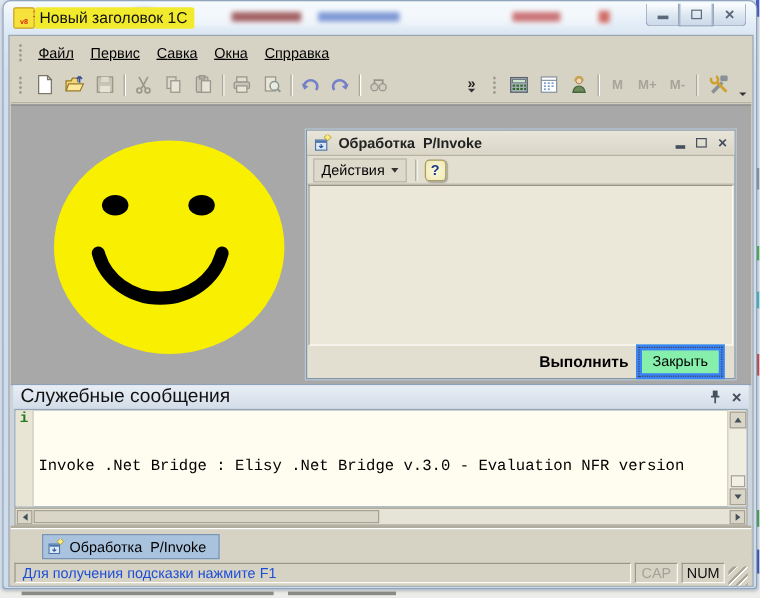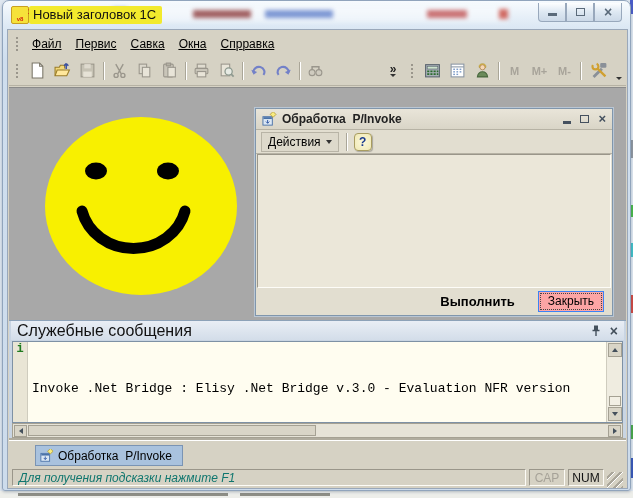--- a/index.html
+++ b/index.html
@@ -75,23 +75,23 @@
   .dlg-ctrls { margin-left:auto; display:flex; gap:9px; align-items:center; color:#44505e; font-weight:bold; }
   .dlg-min { width:8px; height:3px; background:#44505e; margin-top:7px; }
   .dlg-max { width:9px; height:8px; border:1.5px solid #44505e; }
   .dlg-close { font-size:13px; line-height:10px; }
   .dlg-toolbar { height:24px; display:flex; align-items:center; padding:0 5px; gap:4px; border-bottom:1px solid #b6b2a4; }
   .actions-btn { display:flex; align-items:center; gap:5px; padding:2px 6px; border:1px solid #b8b4a6; background:#ddd9cb; }
   .help-btn { width:18px; height:18px; border:1px solid #a89c60; border-radius:4px;
     background:radial-gradient(#fcf8da,#efe8b4); color:#1a3a8c; font-weight:bold; font-size:12px;
     display:flex; align-items:center; justify-content:center; box-shadow:1px 1px 1px rgba(0,0,0,.25); }
   .dlg-body { flex:1; background:#ebe7d9; border:1px solid; border-color:#9a968a #fdfcf7 #fdfcf7 #9a968a; margin:0 1px; }
-  .dlg-footer { height:27px; display:flex; align-items:center; justify-content:flex-end; gap:23px; padding:0 8px; }
+  .dlg-footer { height:27px; display:flex; align-items:center; justify-content:flex-end; gap:6px; padding:0 8px; }
   .exec-btn { font-weight:bold; font-size:13px; background:none; border:none; font-family:inherit; }
-  .close-btn { font-size:12px; font-family:inherit; background:#fca5a5; border:1px solid #3b82f6; outline:1px dotted #444; outline-offset:-3px; padding:2px 9px 3px; }
+  .close-btn { font-size:12px; font-family:inherit; background:#86efac; border:5px solid #3b82f6; outline:1px dotted #444; outline-offset:-3px; padding:2px 9px 3px; }
 
   
   .msg-panel { position:absolute; left:1px; top:290px; right:1px; height:120px;
     background:#c9d5e3; border-top:1px solid #8da2b8; padding:0 2px; }
   .msg-header { height:19px; display:flex; align-items:center; padding:0 6px;
     background:linear-gradient(#e9eef5,#d3dde9); }
   .msg-title { font-size:16px; color:#111; }
   .msg-hbtns { margin-left:auto; display:flex; gap:8px; align-items:center; color:#44505c; }
   .msg-close { font-weight:bold; font-size:14px; line-height:12px; }
   .msg-box { position:absolute; left:3px; right:3px; top:20px; bottom:17px;
@@ -114,21 +114,21 @@
   
   .tabbar { position:absolute; left:1px; top:410px; right:1px; height:27px; background:#d6d2c4;
     border-top:1px solid #fff; box-shadow:0 -2px 0 #b0ac9e; display:flex; align-items:flex-start; padding:4px 0 0 26px; }
   .mdi-tab { height:21px; display:flex; align-items:center; gap:4px; padding:0 10px 0 4px;
     background:#a9c2de; border:1px solid #7a94b4; white-space:pre; }
 
   
   .statusbar { position:absolute; left:1px; top:437px; right:1px; height:21px; background:#d6d2c4;
     display:flex; align-items:center; gap:3px; padding:0 3px; }
   .sunken { border:1px solid; border-color:#9a968a #fdfcf7 #fdfcf7 #9a968a; height:17px; display:flex; align-items:center; padding:0 6px; }
-  .hint { flex:1; color:#0f766e;font-style:italic; }
+  .hint { flex:1; color:#1d4ed8; }
   .keystate { width:36px; justify-content:center; }
   .cap { color:#a6a298; } .num { color:#111; }
   .size-grip { width:16px; height:16px; align-self:flex-end;
     background:repeating-linear-gradient(135deg, transparent 0 3px, #aaa69a 3px 5px, #fff 5px 6px); }
   svg { display:block; }
 </style>
 </head>
 <body>
 
 <div id="screen">

